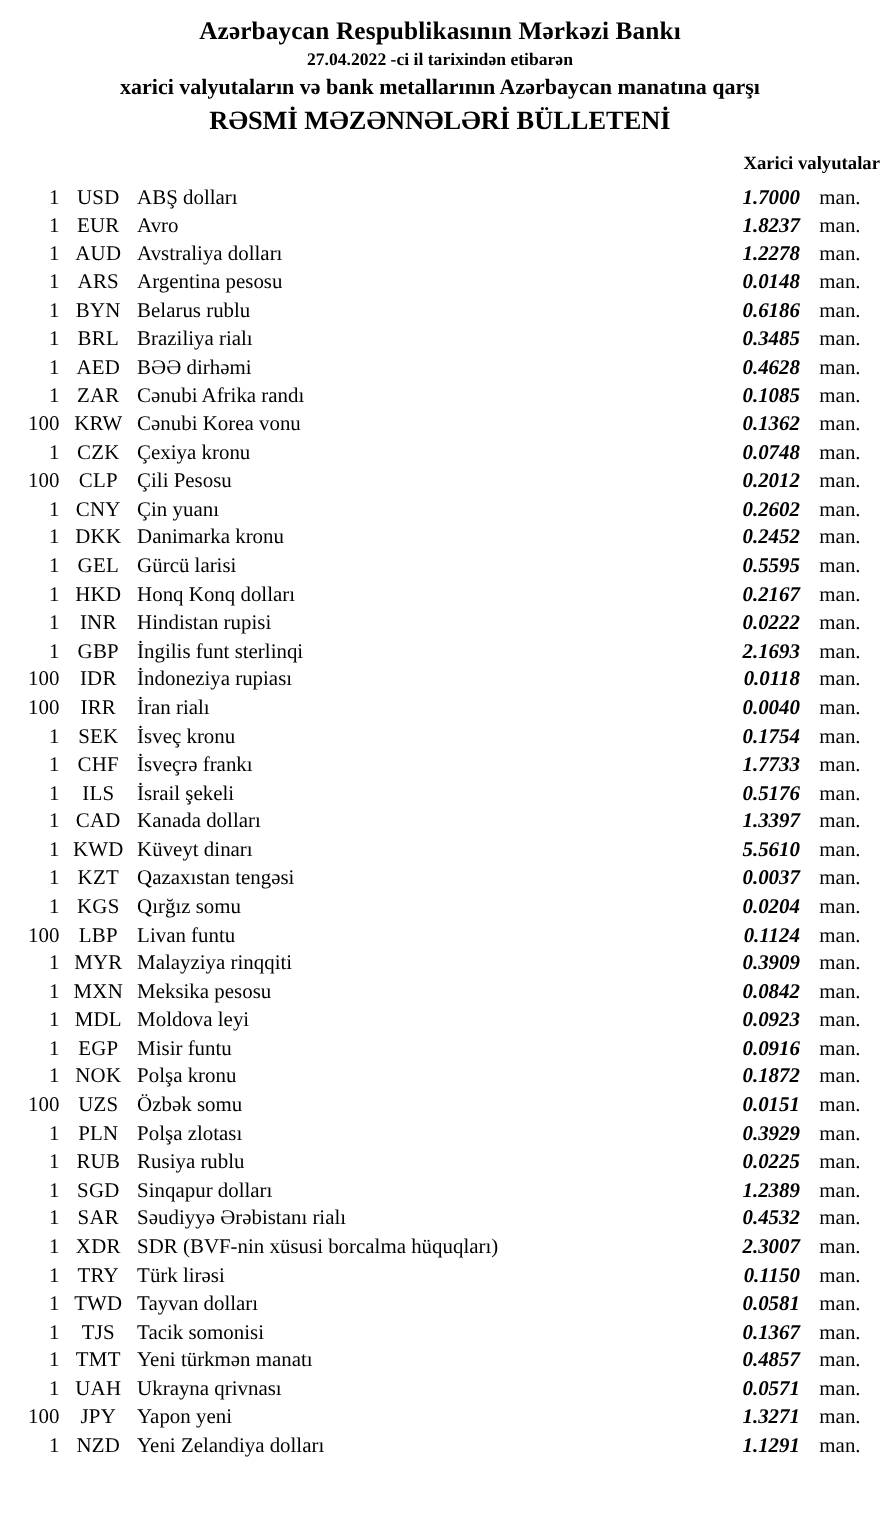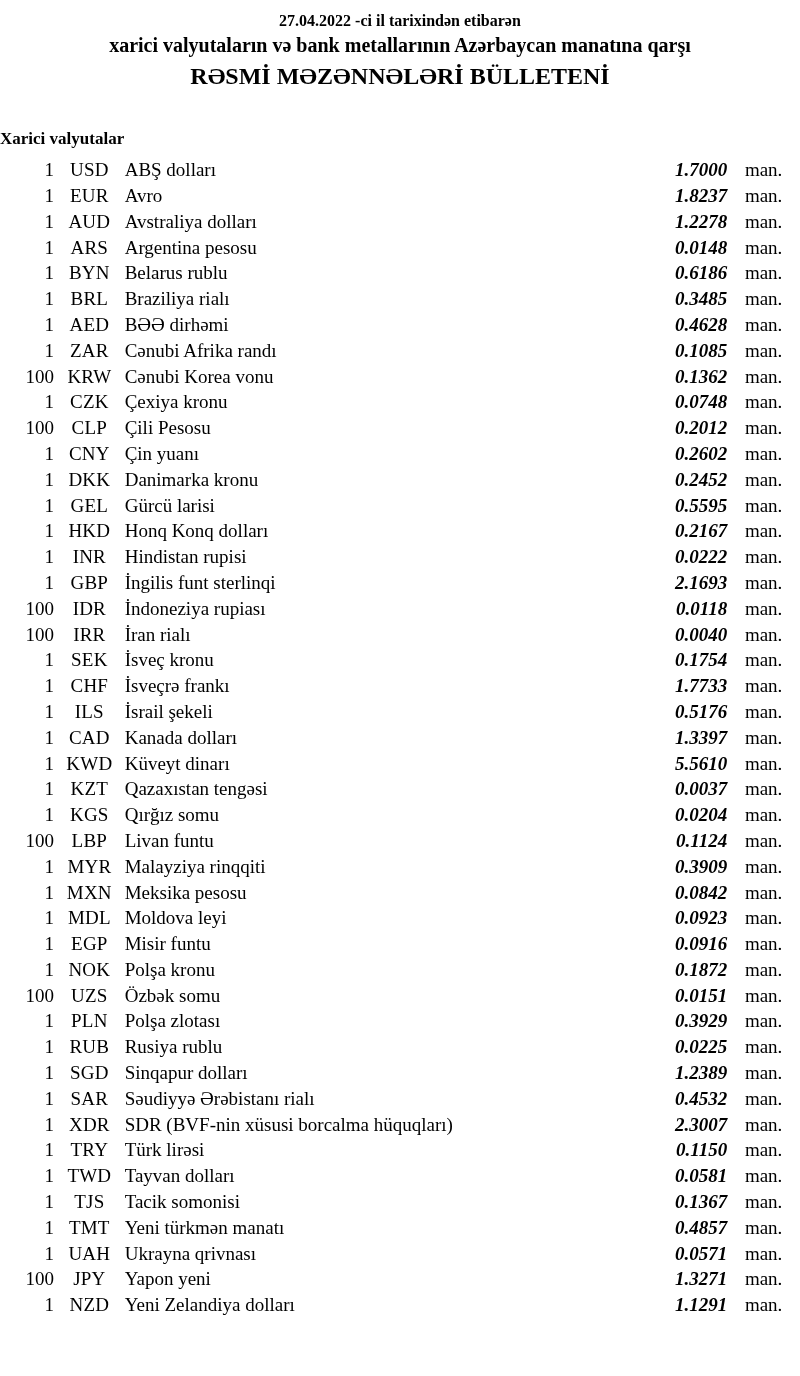--- a/index.html
+++ b/index.html
@@ -40,24 +40,24 @@
     margin: 3px 0 3px 0;
     line-height: 1.25;
   }
   .title-bulletin {
     font-size: 24px;
     font-weight: bold;
     margin: 2px 0 0 0;
     line-height: 1.25;
   }
   .section-title {
-    text-align: left;
+    text-align: right;
     font-size: 17px;
     font-weight: bold;
-    margin: 38px 0 8px 0;
+    margin: 14px 0 8px 0;
   }
   table.rates {
     width: 800px;
     border-collapse: collapse;
     table-layout: fixed;
   }
   table.rates td {
     padding: 0;
     vertical-align: baseline;
     line-height: 25.8px;
@@ -95,20 +95,21 @@
     padding-left: 14px;
     font-size: 18px;
   }
 </style>
 </head>
 <body>
 
 <div class="page">
 
   <div class="header">
+    <div class="title-main">Azərbaycan Respublikasının Mərkəzi Bankı</div>
     <div class="title-date">27.04.2022  -ci il tarixindən etibarən</div>
     <div class="title-sub">xarici valyutaların və bank metallarının Azərbaycan manatına qarşı</div>
     <div class="title-bulletin">RƏSMİ MƏZƏNNƏLƏRİ BÜLLETENİ</div>
   </div>
 
   <div class="section-title">Xarici valyutalar</div>
 
   <table class="rates">
     <tbody id="rates-body">
         <tr>

